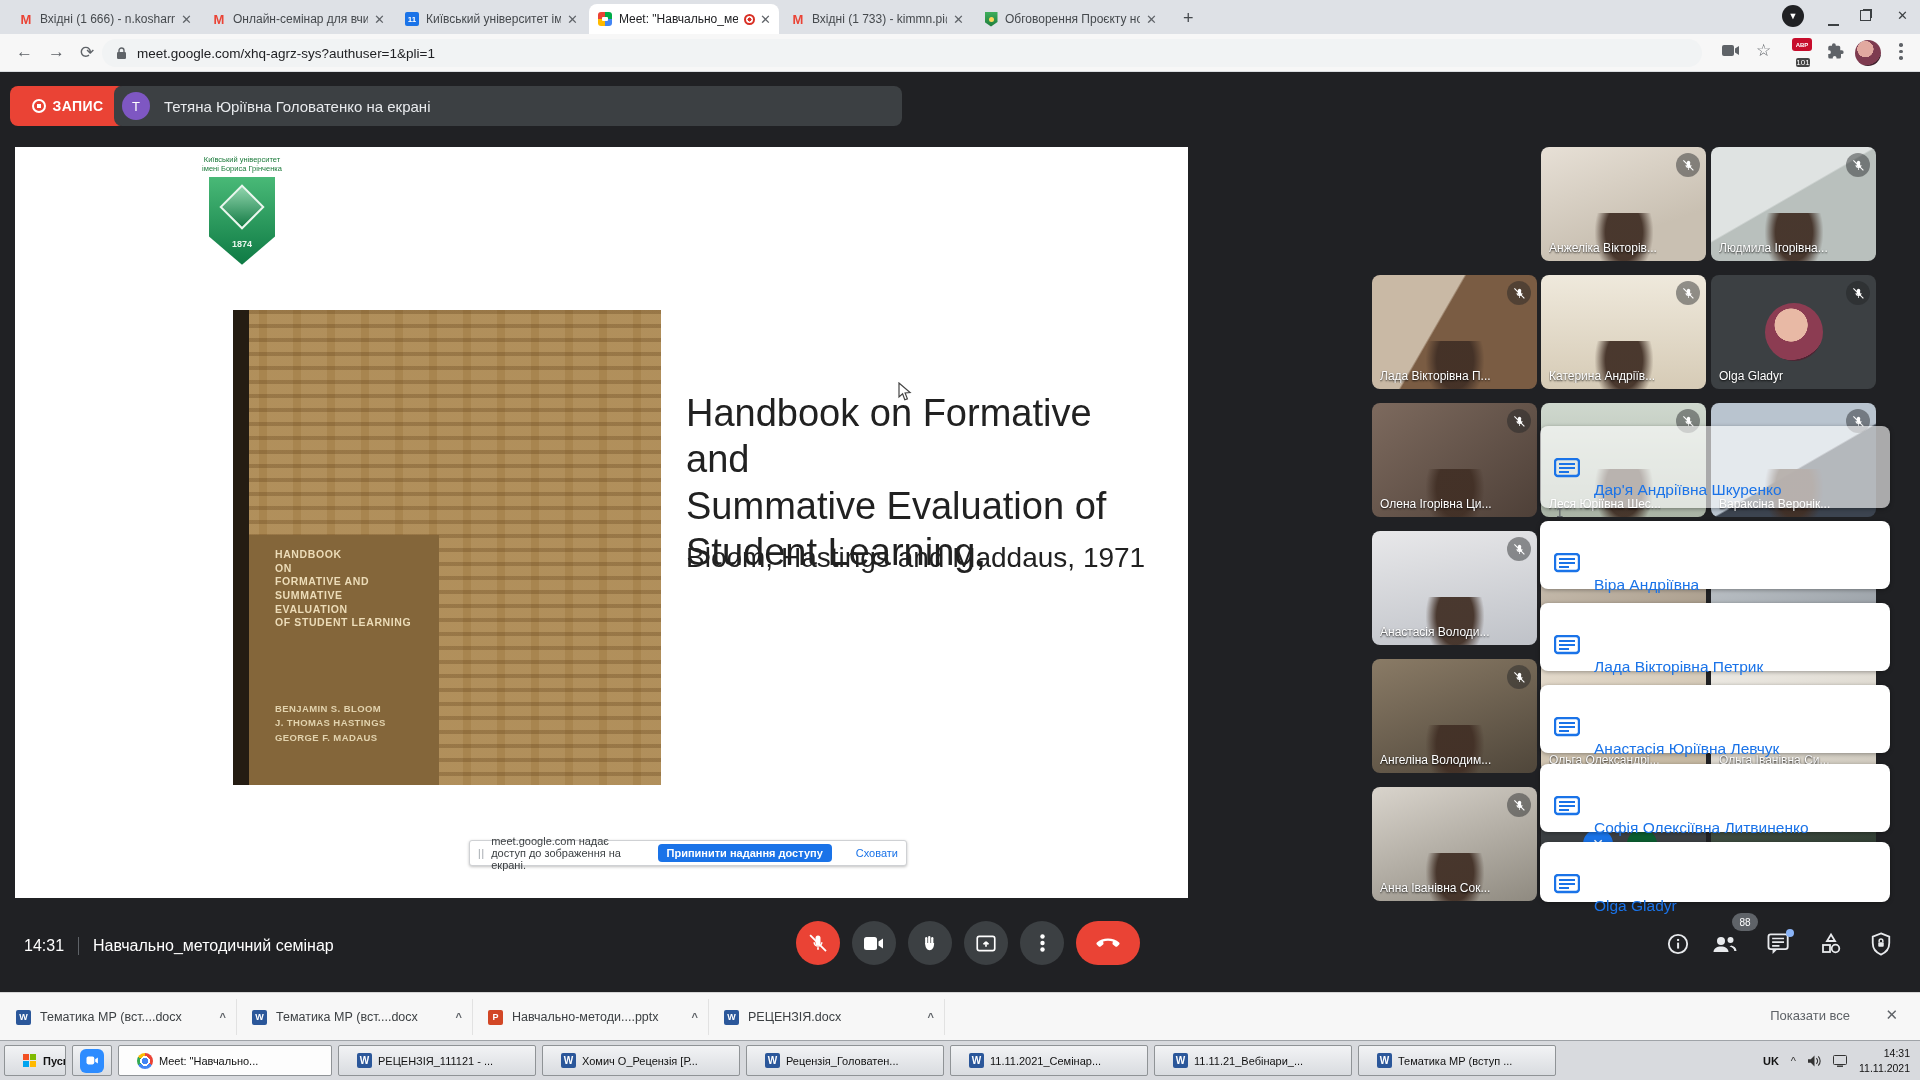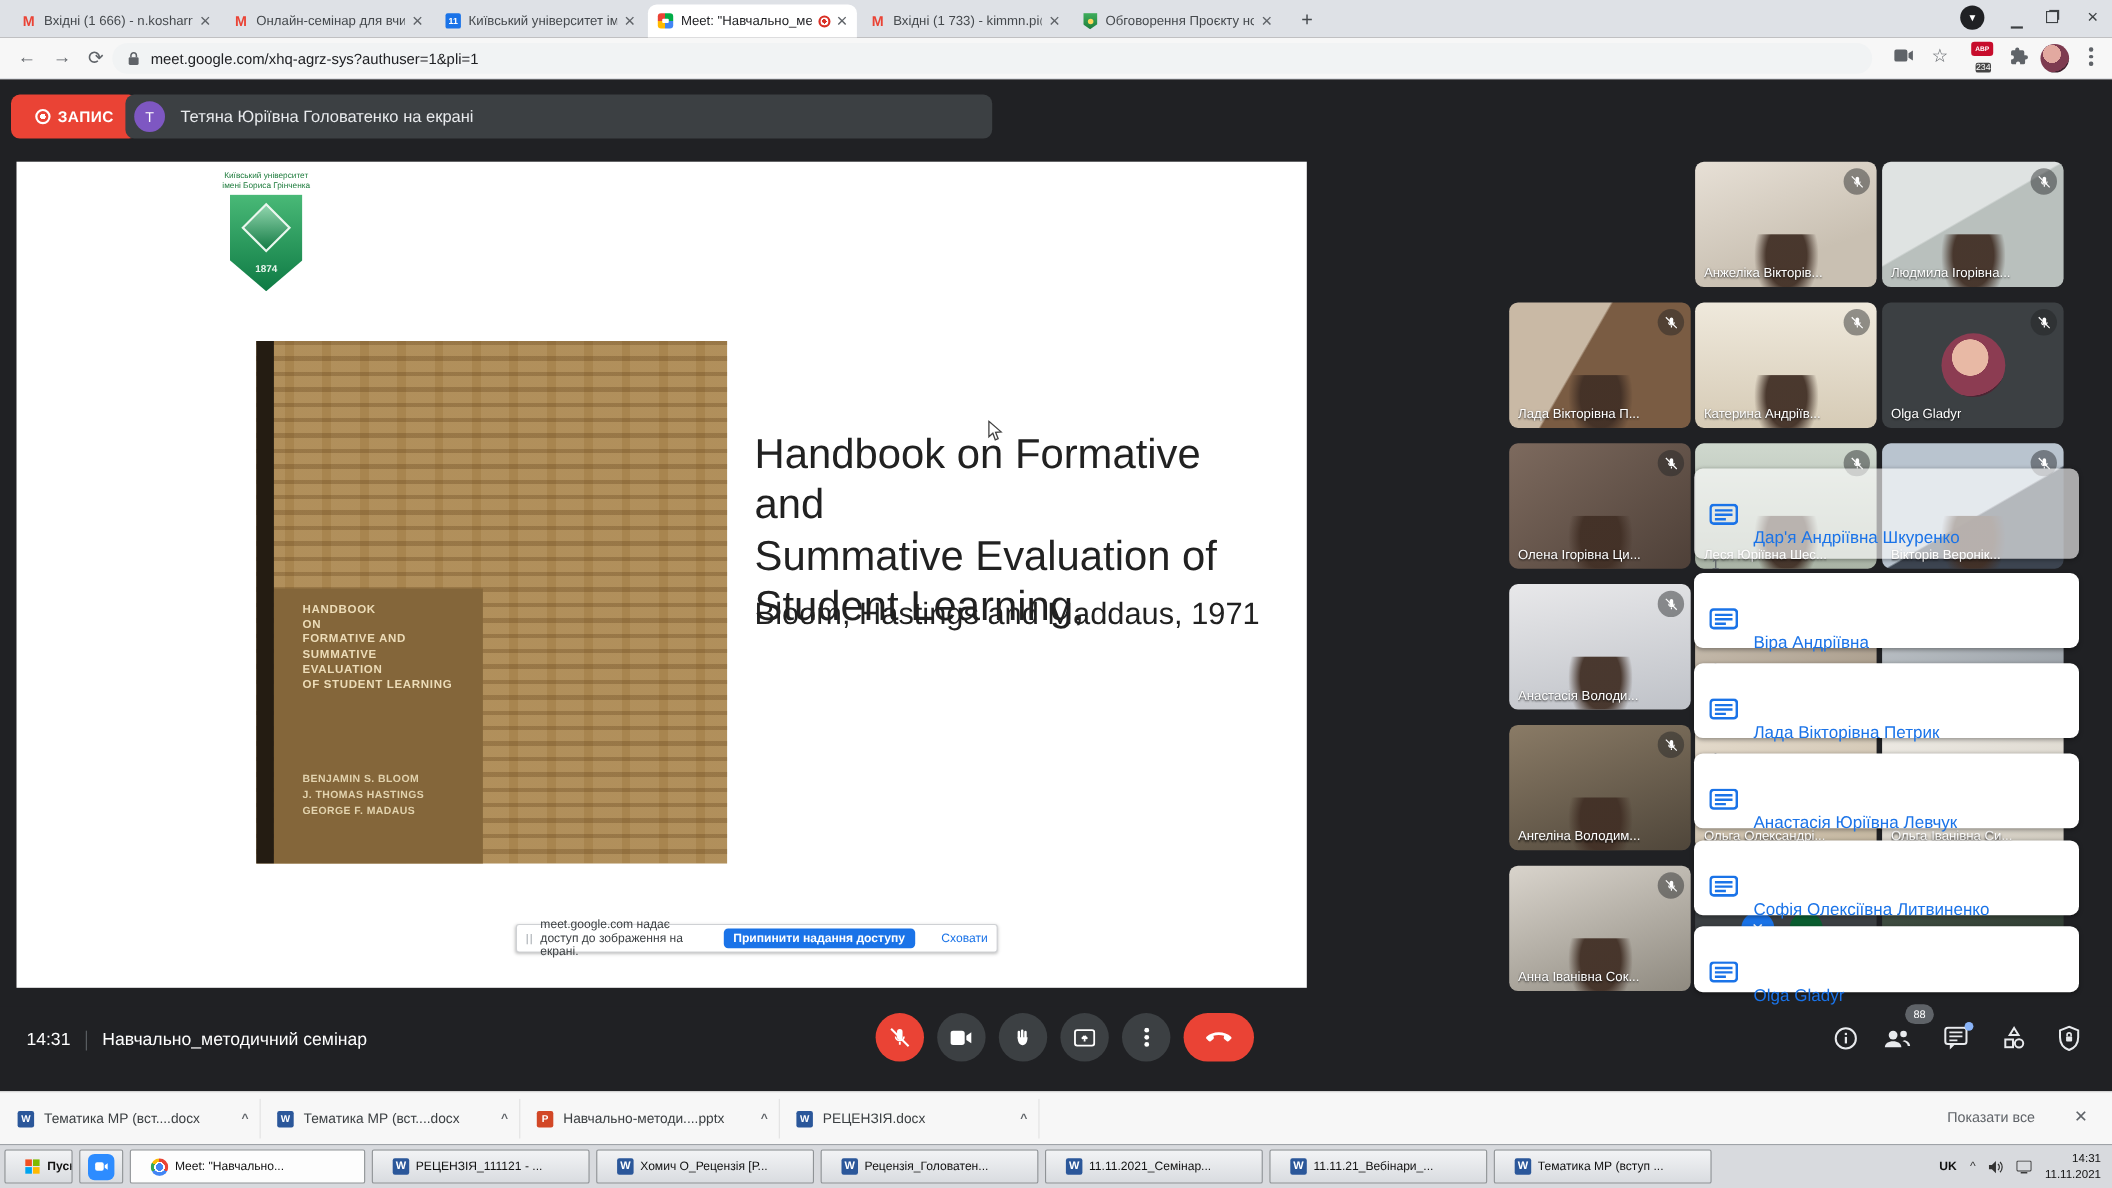--- a/index.html
+++ b/index.html
@@ -242,21 +242,21 @@
   </div>
   <span class="tbic" style="left:1722px">
     <svg width="18" height="13" viewBox="0 0 18 13">
         <rect x="0" y="1" width="12" height="11" rx="2" fill="#5f6368"></rect>
         <path d="M13 4.5 17 2v9l-4-2.5z" fill="#5f6368"></path>
       </svg>
   </span>
   <span class="tbic" style="left:1756px;top:40px;font-size:17px">☆</span>
   <span class="abp">
     <span class="hex">ABP</span>
-    <span class="cnt">234</span>
+    <span class="cnt">101</span>
   </span>
   <span class="tbic" style="left:1826px;top:42px">
     <svg width="18" height="18" viewBox="0 0 24 24" fill="#5f6368">
         <path d="M20 11h-1V7a2 2 0 0 0-2-2h-4V4a2.5 2.5 0 0 0-5 0v1H5a2 2 0 0 0-2 2v4h1a2.5 2.5 0 0 1 0 5H3v4a2 2 0 0 0 2 2h4v-1a2.5 2.5 0 0 1 5 0v1h4a2 2 0 0 0 2-2v-4h1a2.5 2.5 0 0 0 0-5z"></path>
       </svg>
   </span>
   <span class="avatar26"></span>
   <span class="kebab">
       <i></i>
       <i></i>
@@ -394,21 +394,21 @@
   </div>
   <div class="tile p8" style="left:1711px;top:403px">
     <div class="head"></div>
     <span class="chip">
         <svg width="13" height="13" viewBox="0 0 24 24" fill="#fff">
           <path d="M12 15a3 3 0 0 0 3-3V6a3 3 0 0 0-6 0v6a3 3 0 0 0 3 3z"></path>
           <path d="M6.5 11a5.5 5.5 0 0 0 11 0h-1.8a3.7 3.7 0 0 1-7.4 0zM11 17h2v3h-2z"></path>
           <rect x="2" y="3" width="26" height="2" transform="rotate(45 4 4)"></rect>
         </svg>
       </span>
-    <span class="nm">Вікторів Веронік...</span>
+    <span class="nm">Вараксіна Веронік...</span>
   </div>
 
   <div class="tile p9" style="left:1372px;top:531px">
     <div class="head"></div>
     <span class="chip">
         <svg width="13" height="13" viewBox="0 0 24 24" fill="#fff">
           <path d="M12 15a3 3 0 0 0 3-3V6a3 3 0 0 0-6 0v6a3 3 0 0 0 3 3z"></path>
           <path d="M6.5 11a5.5 5.5 0 0 0 11 0h-1.8a3.7 3.7 0 0 1-7.4 0zM11 17h2v3h-2z"></path>
           <rect x="2" y="3" width="26" height="2" transform="rotate(45 4 4)"></rect>
         </svg>

